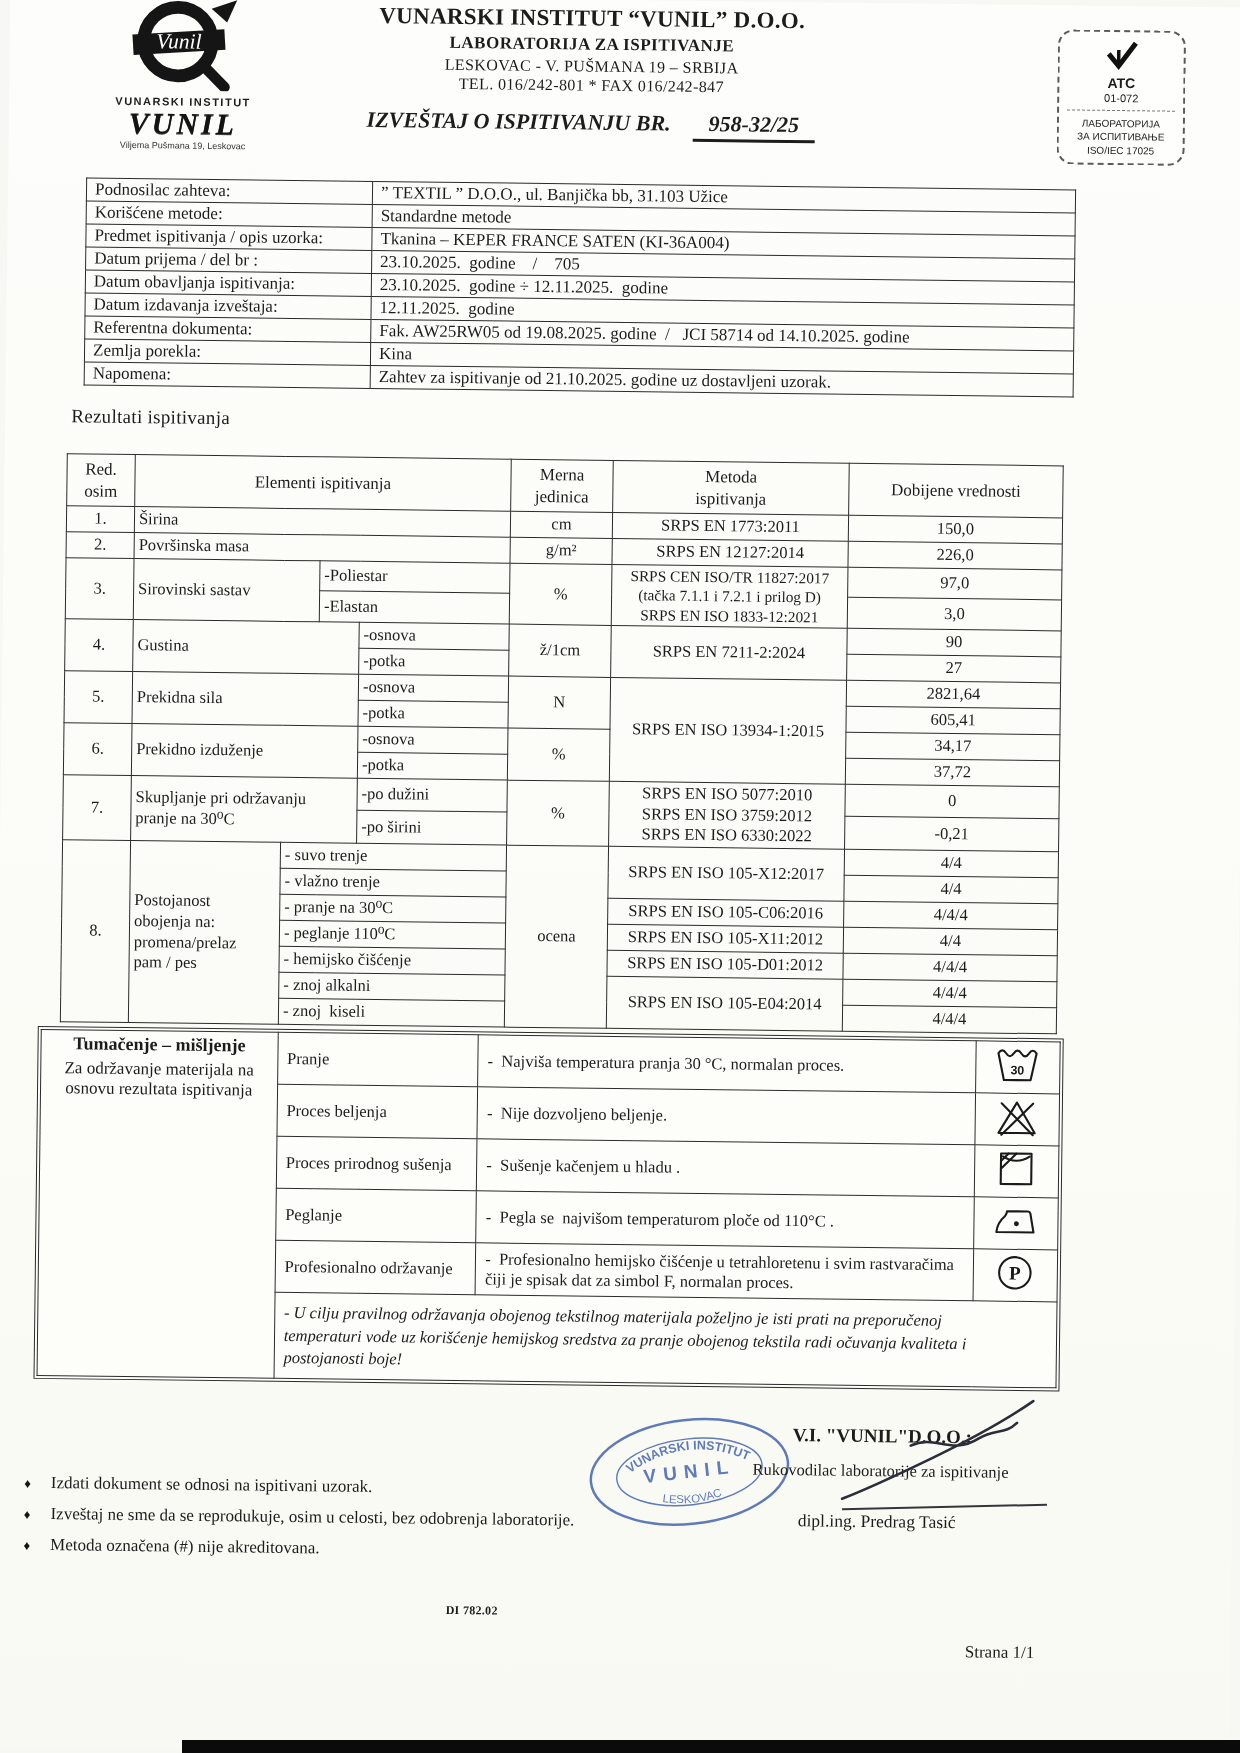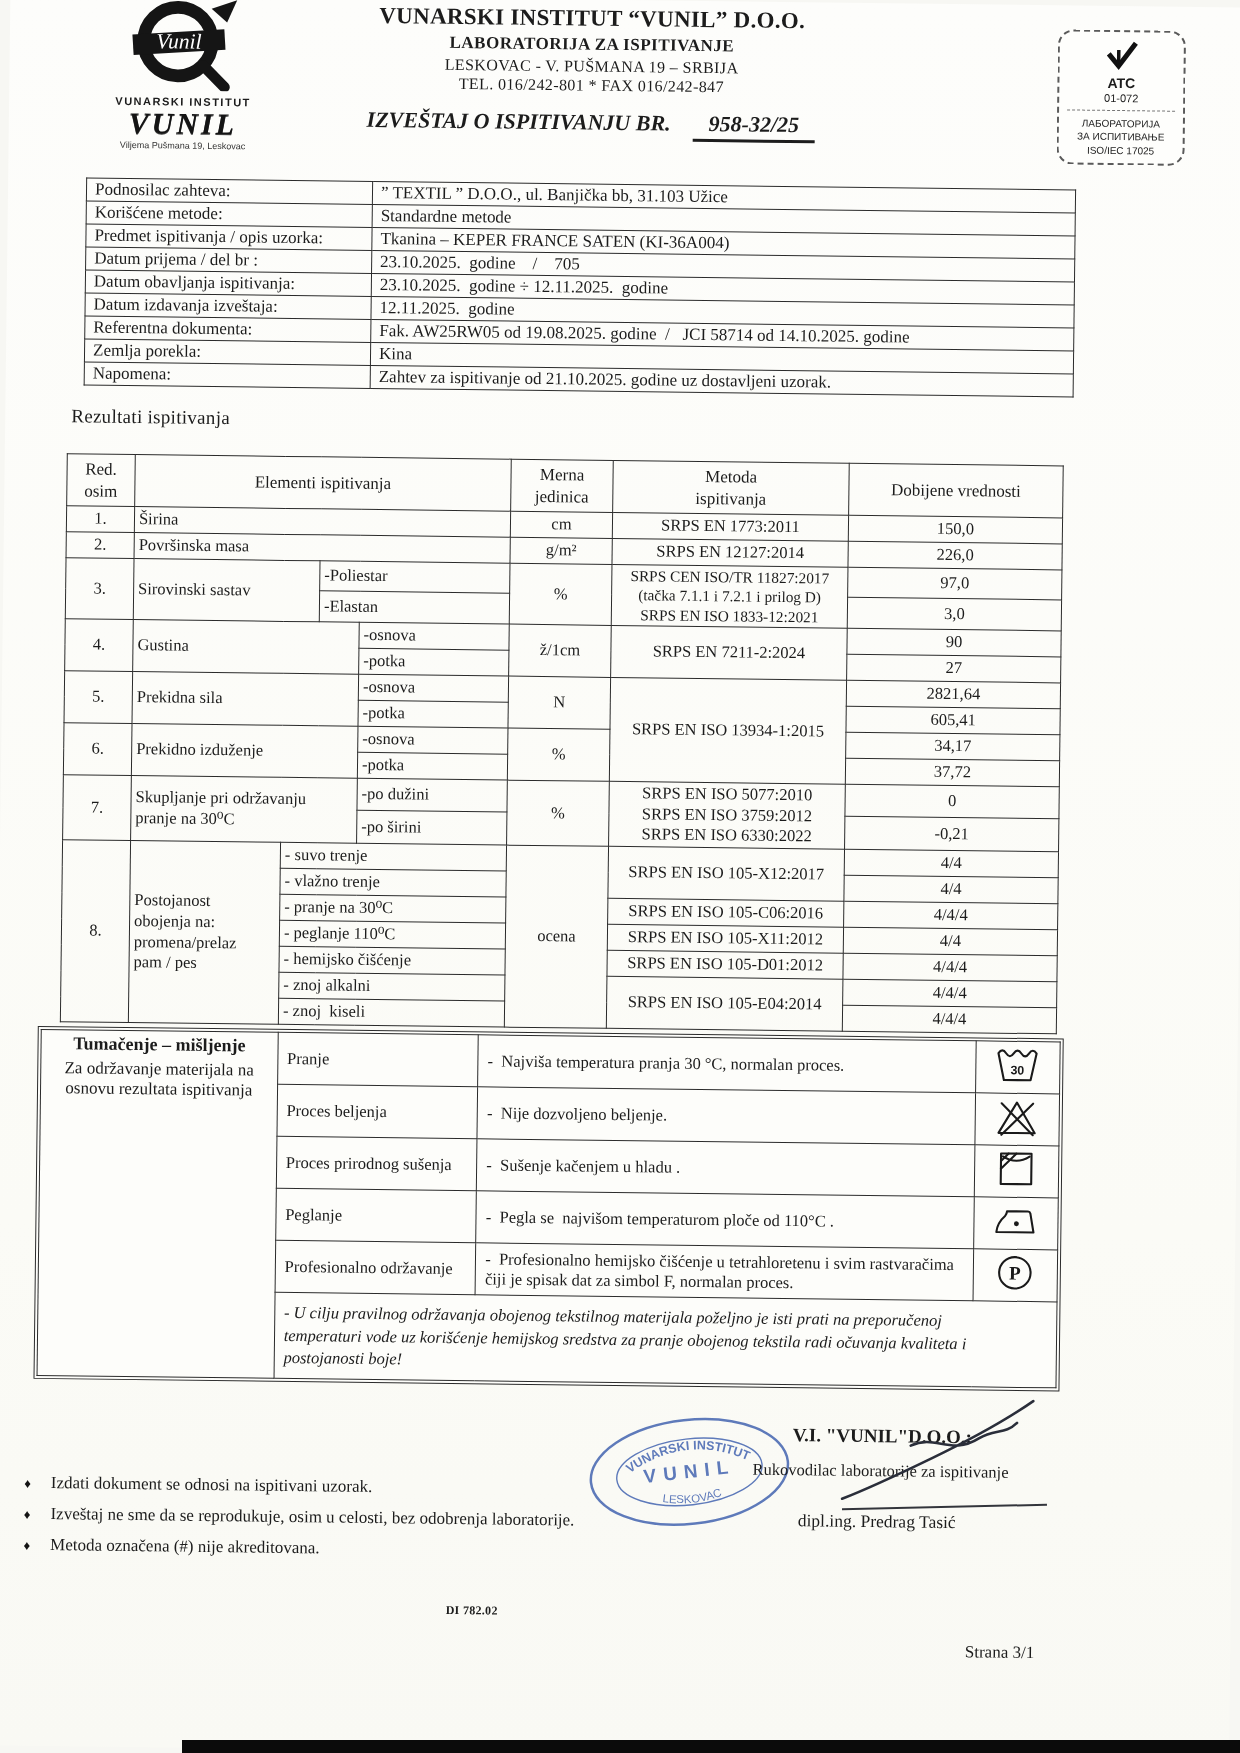--- a/index.html
+++ b/index.html
@@ -417,18 +417,18 @@
         <span class="bullet-mark">♦</span>
         <span>Izveštaj ne sme da se reprodukuje, osim u celosti, bez odobrenja laboratorije.</span>
       </div>
       <div class="bullet-row">
         <span class="bullet-mark">♦</span>
         <span>Metoda označena (#) nije akreditovana.</span>
       </div>
     </div>
 
     <div class="doc-code">DI 782.02</div>
-    <div class="page-label">Strana 3/1</div>
+    <div class="page-label">Strana 1/1</div>
   </div>
 
 </div>
 
 <div class="scan-bar"></div>
 
 </body></html>

